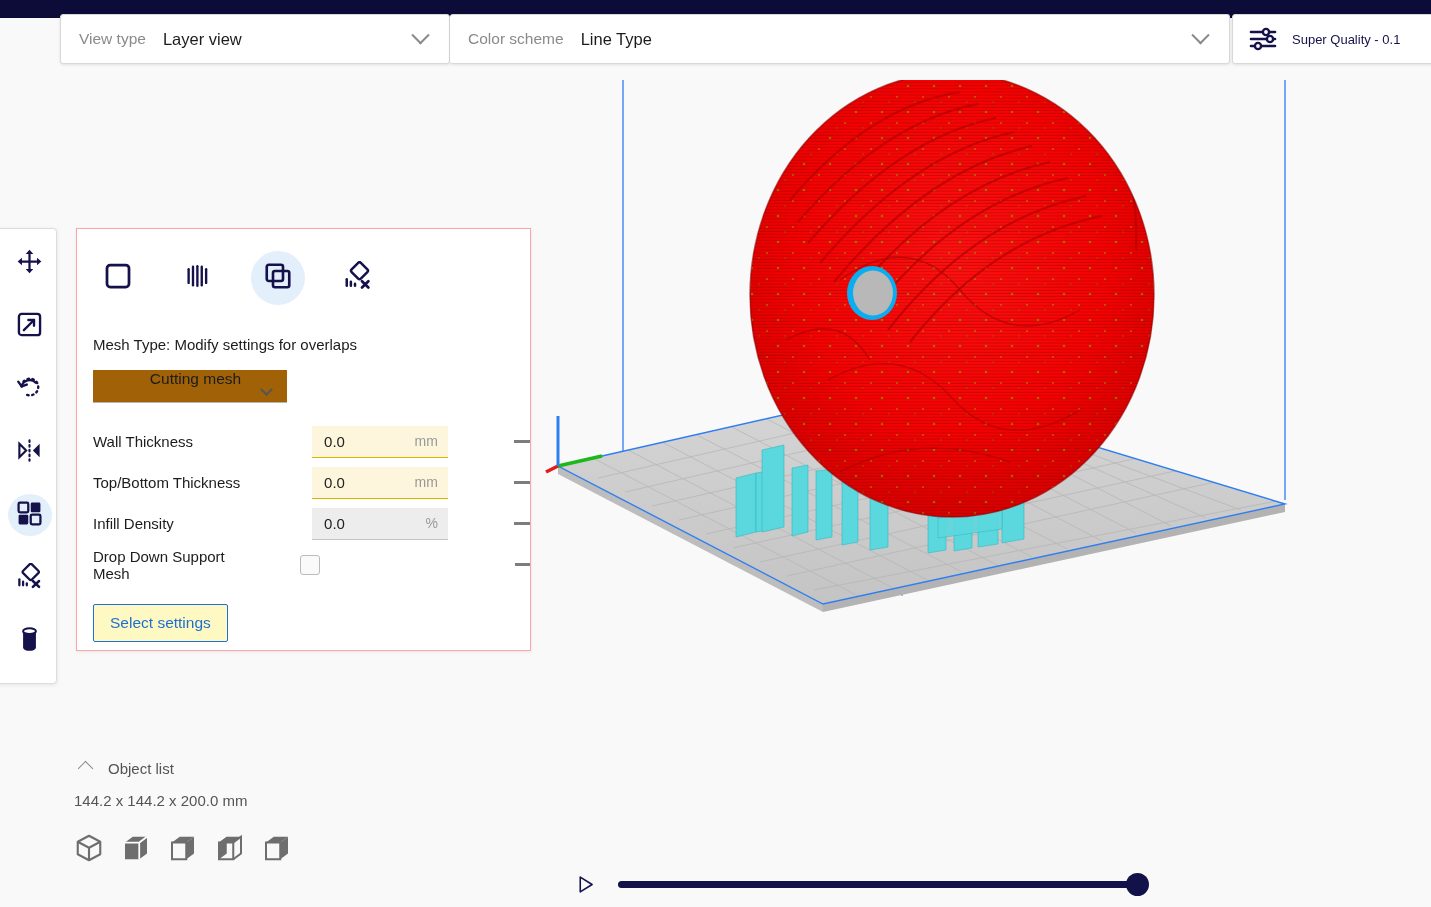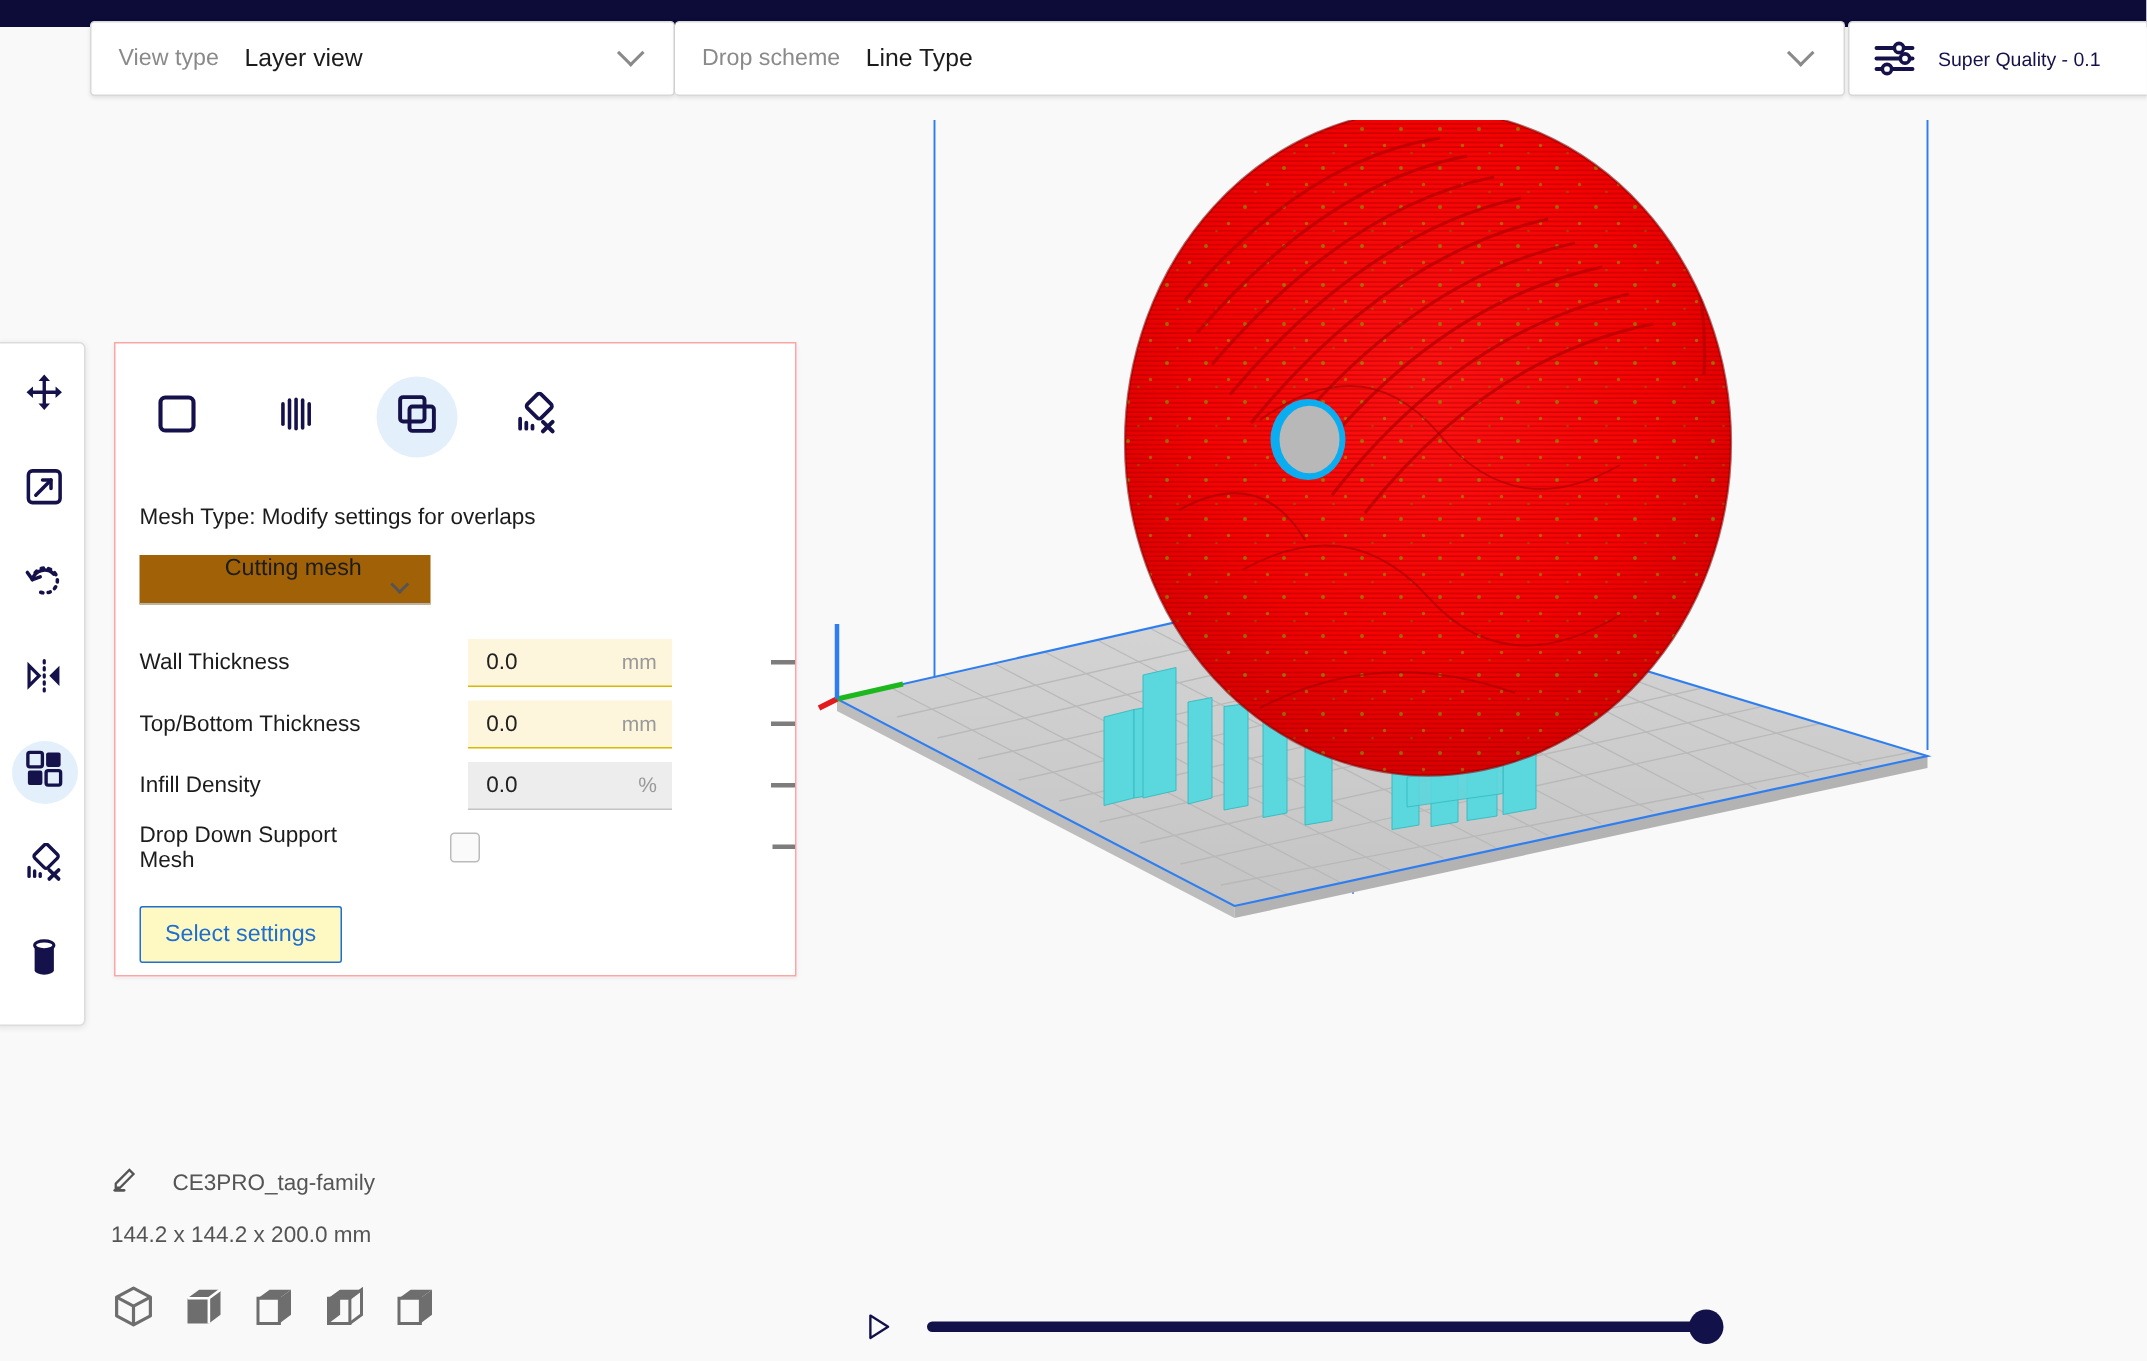--- a/index.html
+++ b/index.html
@@ -270,21 +270,21 @@
     </svg>
   </div>
 
   <div class="tool-card" id="viewtype-card">
     <span class="field-label">View type</span>
     <span class="field-value">Layer view</span>
     <span class="chev"></span>
   </div>
 
   <div class="tool-card" id="colorscheme-card">
-    <span class="field-label">Drop scheme</span>
+    <span class="field-label">Color scheme</span>
     <span class="field-value">Line Type</span>
     <span class="chev"></span>
   </div>
 
   <div class="tool-card" id="quality-card">
     <span class="q-icon">
       <svg width="30" height="26" viewBox="0 0 30 26">
         <g stroke="#15114a" stroke-width="2.6" stroke-linecap="round">
           <line x1="2" y1="6" x2="26" y2="6"></line>
           <line x1="2" y1="13" x2="26" y2="13"></line>
@@ -465,28 +465,23 @@
           <span class="setting-check"></span>
         </div>
         <span class="minus"></span>
       </div>
     </div>
 
     <div id="select-settings-btn" style="display:inline-block">Select settings</div>
   </div>
 
   <div id="object-list">
-    <div class="ol-item">
-      <span>
-        <svg width="19" height="19" viewBox="0 0 24 24" fill="none" stroke="#555" stroke-width="2" stroke-linecap="round">
-          <path d="M4 16.5 L15.5 5 L19 8.5 L7.5 20 H4 Z" stroke-width="1.9"></path>
-          <line x1="3.2" y1="22.2" x2="11" y2="22.2" stroke-width="2.3"></line>
-        </svg>
-      </span>
-      <span class="ol-name">CE3PRO_tag-family</span>
+    <div class="ol-header">
+      <span class="ol-caret"></span>
+      <span class="ol-title">Object list</span>
     </div>
     <div class="ol-dims">144.2 x 144.2 x 200.0 mm</div>
 
     <div id="view-cubes">
       <span class="cube-btn">
         <svg width="30" height="30" viewBox="0 0 24 24" fill="none" stroke="#6e6e6e" stroke-width="1.7" stroke-linejoin="round">
           <path d="M12 2.2 L21 7 V17 L12 21.8 L3 17 V7 Z"></path>
           <path d="M3 7 L12 11.8 L21 7 M12 11.8 V21.8"></path>
         </svg>
       </span>

